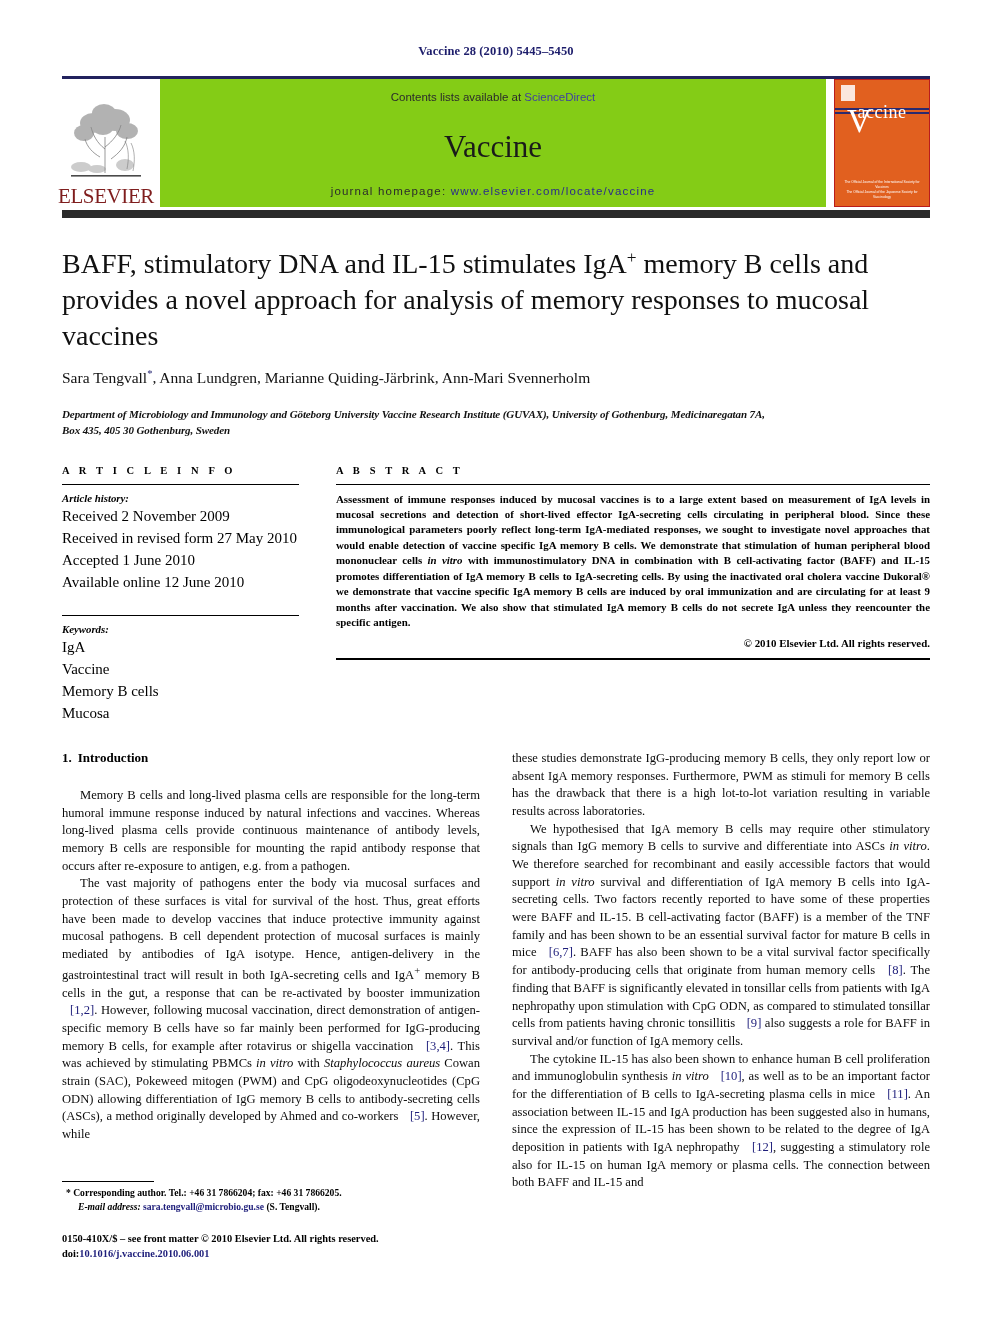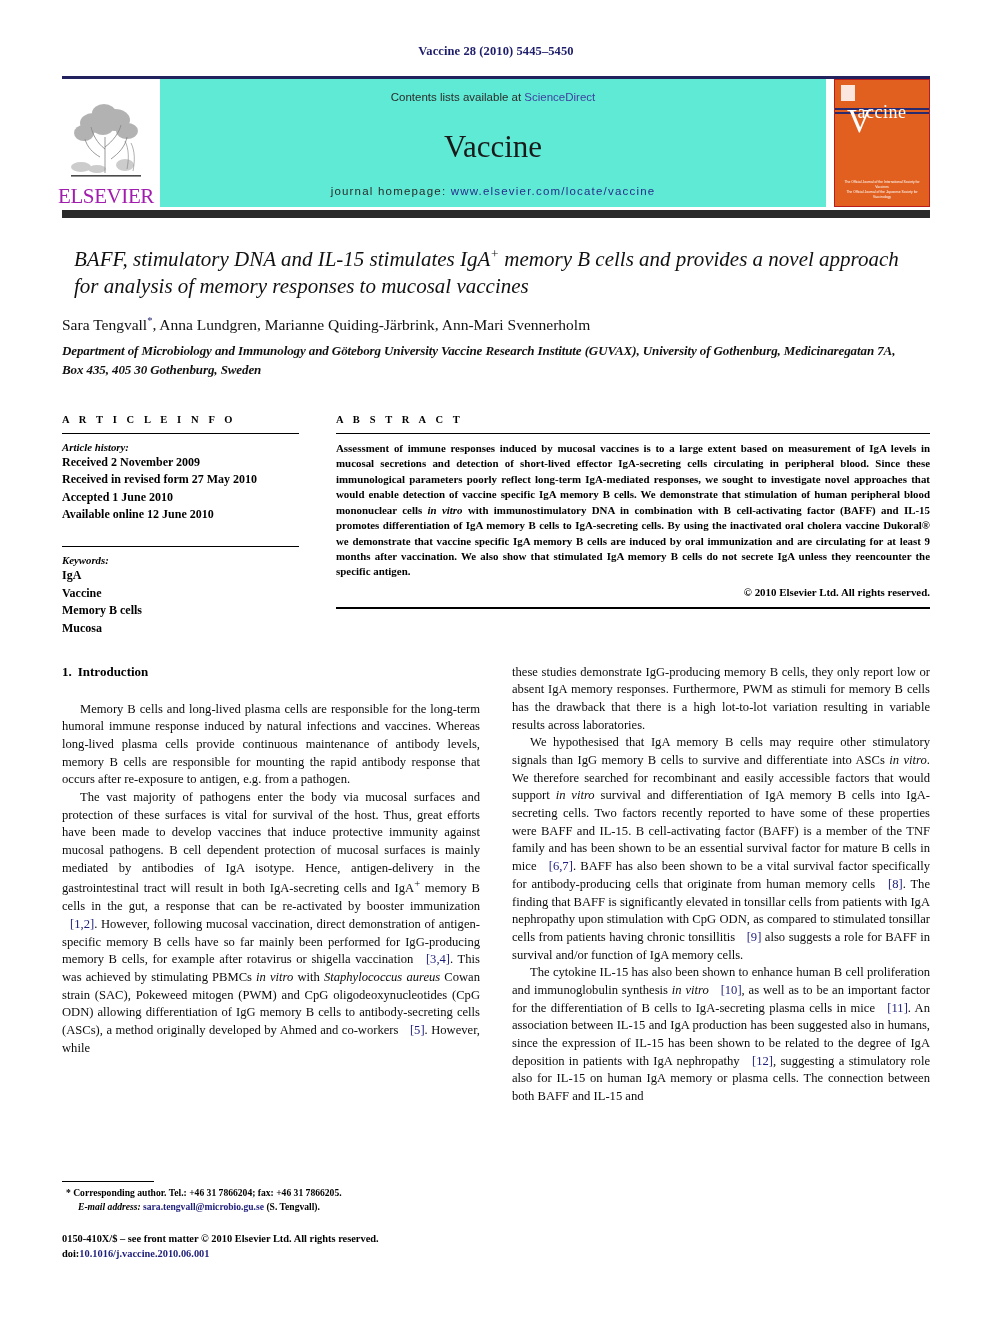--- a/index.html
+++ b/index.html
@@ -55,30 +55,30 @@
   .tree-box {
     width: 78px;
     height: 88px;
     position: relative;
     overflow: hidden;
   }
   .tree-box svg { display: block; }
   .elsevier-word {
     font-family: "Liberation Serif", serif;
     font-size: 21px;
-    color: #a21caf;
+    color: #7f1d1d;
     letter-spacing: -0.4px;
     line-height: 1;
     margin-top: 1px;
     font-weight: normal;
   }
 
   .header-center {
     flex: 1 1 auto;
-    background: #5eead4;
+    background: #84cc16;
     margin: 0 8px 0 10px;
     display: flex;
     flex-direction: column;
     justify-content: space-between;
     align-items: center;
     padding: 12px 0 10px 0;
     box-sizing: border-box;
   }
   .contents-line {
     font-family: "Liberation Sans", sans-serif;
@@ -159,50 +159,49 @@
   .band-rule {
     height: 8px;
     background: #2a2a2a;
     margin-top: 3px;
   }
 
   
   .title-block { margin-top: 28px; }
   .article-title {
     font-family: "Liberation Serif", serif;
-    font-size: 21px;
+    font-size: 28px;
     line-height: 1.28;
     font-weight: normal;
     color: #111111;
-    margin: 12px;
-    font-style: italic;
+    margin: 0;
   }
   .article-title sup { font-size: 0.62em; vertical-align: super; }
   .authors {
     font-family: "Liberation Serif", serif;
     font-size: 15.5px;
     margin-top: 15px;
     color: #111;
   }
   .authors sup { font-size: 0.68em; color: #1d1d6b; }
   .affiliation {
     font-family: "Liberation Serif", serif;
     font-style: italic;
     font-weight: bold;
-    font-size: 13px;
+    font-size: 11px;
     line-height: 1.45;
-    margin-top: 8px;
+    margin-top: 19px;
     color: #111;
     letter-spacing: -0.1px;
   }
 
   
   .info-abstract {
     display: flex;
-    margin-top: 34px;
+    margin-top: 26px;
   }
   .col-info { width: 237px; flex: 0 0 237px; }
   .col-abstract { flex: 1 1 auto; margin-left: 37px; }
 
   .sec-label {
     font-family: "Liberation Serif", serif;
     font-weight: bold;
     font-size: 10.5px;
     letter-spacing: 3.6px;
     color: #000;
@@ -214,22 +213,22 @@
   }
   .info-head {
     font-family: "Liberation Serif", serif;
     font-style: italic;
     font-weight: bold;
     font-size: 10.8px;
     margin-bottom: 1px;
   }
   .info-line {
     font-family: "Liberation Serif", serif;
-    font-weight: bold;
-    font-size: 12px;
+    font-weight: normal;
+    font-size: 15px;
     line-height: 1.47;
   }
   .info-gap { height: 14px; }
 
   .abstract-text {
     font-family: "Liberation Serif", serif;
     font-weight: bold;
     font-size: 10.9px;
     line-height: 1.42;
     text-align: justify;

